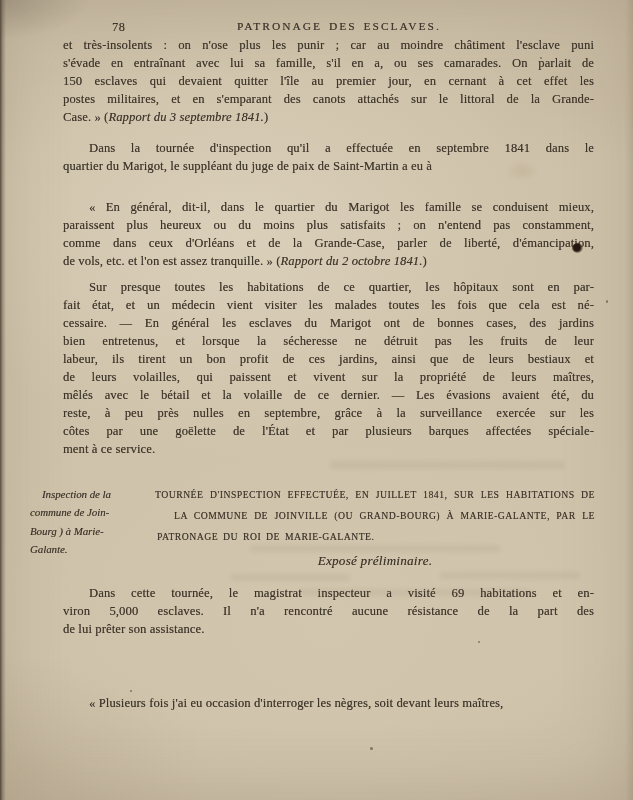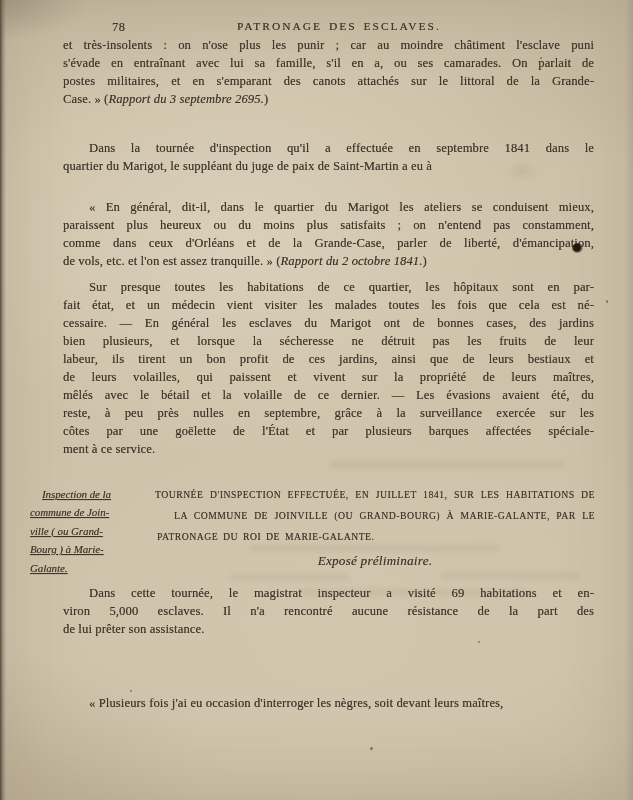--- a/index.html
+++ b/index.html
@@ -21,21 +21,21 @@
   
   .line{height:18px;line-height:18px;text-align:justify;text-align-last:justify;overflow:hidden;white-space:normal;}
   .para{left:63px;width:531px;font-size:12.5px;letter-spacing:0.15px;}
   .para .line:last-child{text-align-last:left;}
   .para.indent .line:first-child{text-indent:26px;}
   
   .pagenum{left:112px;top:20px;font-size:12.3px;letter-spacing:0.5px;}
   .runtitle{left:237px;top:20px;font-size:11.3px;letter-spacing:2.1px;word-spacing:2px;}
   
   .margin-note{left:30px;top:485px;width:120px;font-size:10.8px;font-style:italic;}
-  .margin-note .line{height:18.4px;line-height:18.4px;text-align:right;text-align-last:left;text-decoration:underline;}
+  .margin-note .line{height:18.4px;line-height:18.4px;text-align:right;text-align-last:left;}
   .margin-note .line:first-child{padding-left:12px;}
   
   .heading{left:155px;top:484px;width:440px;font-size:9.6px;letter-spacing:0.55px;word-spacing:2px;}
   .heading .line{height:21px;line-height:21px;}
   .heading .line:nth-child(2){padding-left:19px;}
   .heading .line:nth-child(3){padding-left:2px;text-align-last:left;}
   
   .subheading{left:155px;top:553px;width:440px;text-align:center;font-style:italic;font-size:13px;letter-spacing:0.3px;}
   .it{font-style:italic;}
   
@@ -70,50 +70,50 @@
 <body>
 
 <div class="page">
 
   <div class="abs pagenum">78</div>
   <div class="abs runtitle">PATRONAGE DES ESCLAVES.</div>
 
   <div class="abs para p1">
       <div class="line">et très-insolents : on n'ose plus les punir ; car au moindre châtiment l'esclave puni</div>
       <div class="line">s'évade en entraînant avec lui sa famille, s'il en a, ou ses camarades. On parlait de</div>
+      <div class="line">150 esclaves qui devaient quitter l'île au premier jour, en cernant à cet effet les</div>
       <div class="line">postes militaires, et en s'emparant des canots attachés sur le littoral de la Grande-</div>
-      <div class="line"><span>Case. » (</span><span class="it">Rapport du 3 septembre 2695.</span><span>)</span></div>
+      <div class="line"><span>Case. » (</span><span class="it">Rapport du 3 septembre 1841.</span><span>)</span></div>
     </div>
   <div class="abs para indent p2">
       <div class="line">Dans la tournée d'inspection qu'il a effectuée en septembre 1841 dans le</div>
       <div class="line">quartier du Marigot, le suppléant du juge de paix de Saint-Martin a eu à</div>
     </div>
   <div class="abs para indent p3">
-      <div class="line">« En général, dit-il, dans le quartier du Marigot les ateliers se conduisent mieux,</div>
+      <div class="line">« En général, dit-il, dans le quartier du Marigot les famille se conduisent mieux,</div>
       <div class="line">paraissent plus heureux ou du moins plus satisfaits ; on n'entend pas constamment,</div>
       <div class="line">comme dans ceux d'Orléans et de la Grande-Case, parler de liberté, d'émancipation,</div>
       <div class="line"><span>de vols, etc. et l'on est assez tranquille. » (</span><span class="it">Rapport du 2 octobre 1841.</span><span>)</span></div>
     </div>
   <div class="abs para indent p4">
       <div class="line">Sur presque toutes les habitations de ce quartier, les hôpitaux sont en par-</div>
       <div class="line">fait état, et un médecin vient visiter les malades toutes les fois que cela est né-</div>
       <div class="line">cessaire. — En général les esclaves du Marigot ont de bonnes cases, des jardins</div>
-      <div class="line">bien plusieurs, et lorsque la sécheresse ne détruit pas les fruits de leur</div>
+      <div class="line">bien entretenus, et lorsque la sécheresse ne détruit pas les fruits de leur</div>
       <div class="line">labeur, ils tirent un bon profit de ces jardins, ainsi que de leurs bestiaux et</div>
       <div class="line">de leurs volailles, qui paissent et vivent sur la propriété de leurs maîtres,</div>
       <div class="line">mêlés avec le bétail et la volaille de ce dernier. — Les évasions avaient été, du</div>
       <div class="line">reste, à peu près nulles en septembre, grâce à la surveillance exercée sur les</div>
       <div class="line">côtes par une goëlette de l'État et par plusieurs barques affectées spéciale-</div>
       <div class="line">ment à ce service.</div>
     </div>
 
   <div class="abs margin-note">
       <div class="line">Inspection de la</div>
       <div class="line">commune de Join-</div>
-      <div class="line">ville ( ou Grand-</div>
       <div class="line">Bourg ) à Marie-</div>
       <div class="line">Galante.</div>
     </div>
 
   <div class="abs heading">
       <div class="line">TOURNÉE D'INSPECTION EFFECTUÉE, EN JUILLET 1841, SUR LES HABITATIONS DE</div>
       <div class="line">LA COMMUNE DE JOINVILLE (OU GRAND-BOURG) À MARIE-GALANTE, PAR LE</div>
       <div class="line">PATRONAGE DU ROI DE MARIE-GALANTE.</div>
     </div>
 

